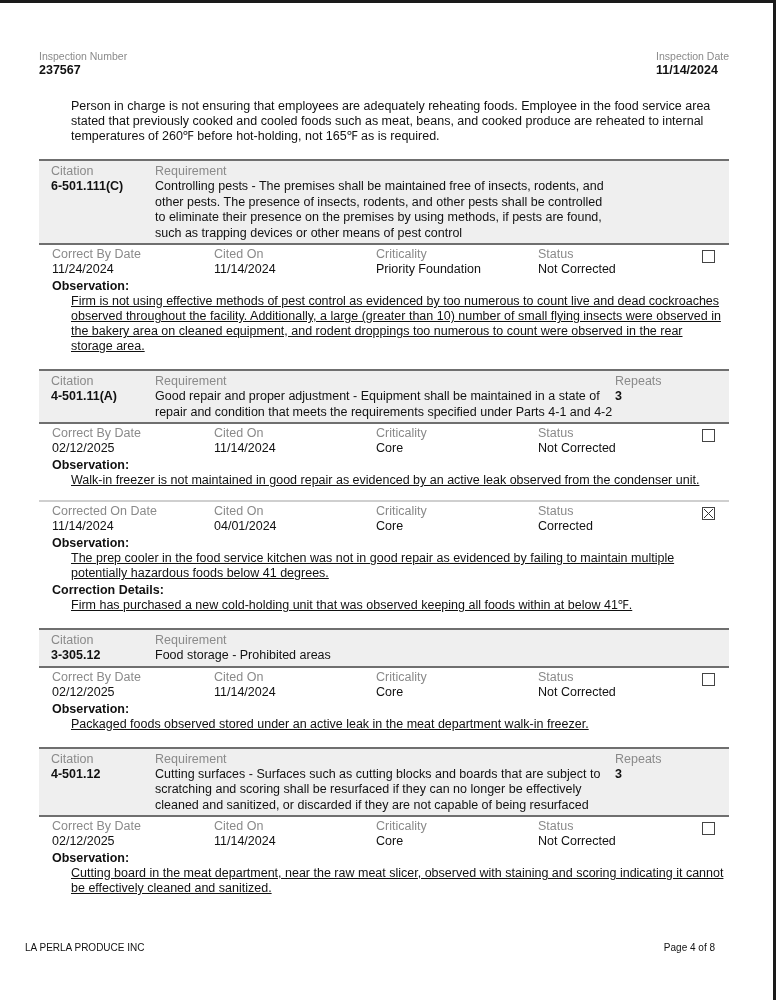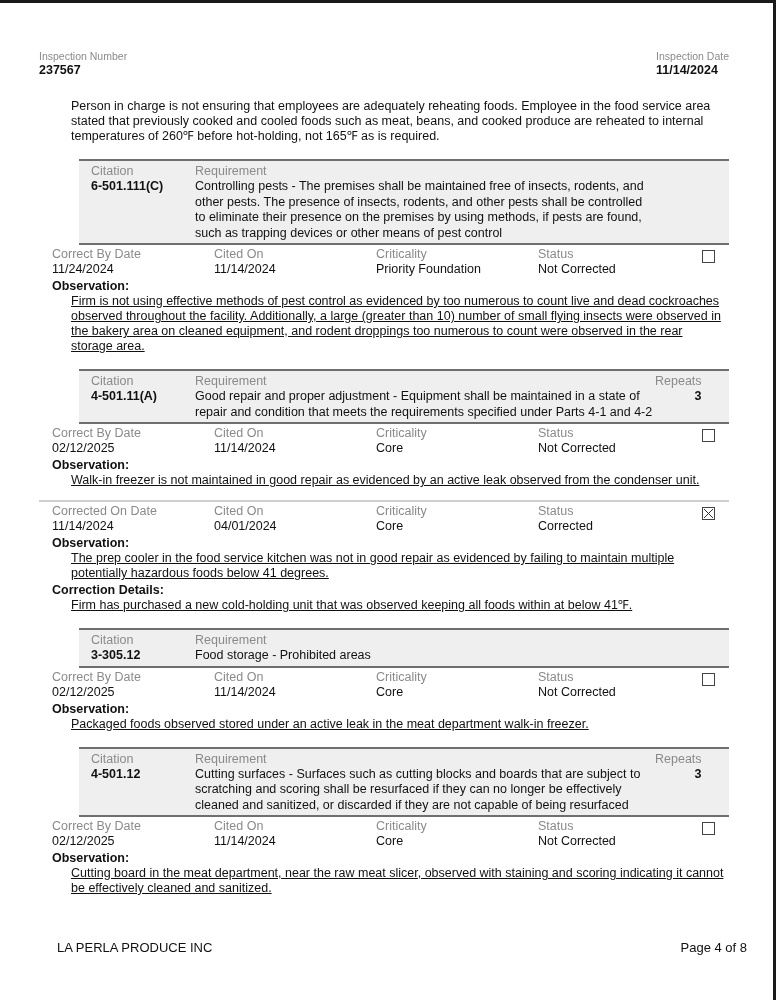--- a/index.html
+++ b/index.html
@@ -36,27 +36,26 @@
     }
 
     .violation { margin-top: 15px; }
     .violation.v2 { margin-top: 15px; }
 
     .cite {
       background: #efefef;
       border-top: 2px solid #6f6f6f;
       border-bottom: 2px solid #6f6f6f;
       display: flex;
-      padding: 3px 30px 2px 12px;
+      padding: 3px 8px 2px 12px;
       position: relative;
-      margin-left: 40px;
     }
     .cite .c-col { width: 104px; flex: none; }
     .cite .r-col { width: 460px; flex: none; }
-    .cite .rep-col { flex: 1; text-align: right; }
+    .cite .rep-col { flex: 1; }
     .lab { font-size: 12.5px; color: #8a8a8a; line-height: 15px; }
     .cite .cval { font-size: 12.5px; font-weight: bold; line-height: 15px; }
     .cite .rtext { font-size: 12.5px; font-weight: normal; line-height: 15.5px; }
     .cite .repval { font-size: 12.5px; font-weight: bold; line-height: 15px; }
 
     .meta {
       display: flex;
       padding: 2px 0 0 13px;
       position: relative;
     }
@@ -80,23 +79,23 @@
     .sec-body {
       font-size: 12.5px; line-height: 15px;
       padding-left: 32px; padding-right: 2px; text-decoration: underline;
     }
     .sub-sep {
       margin-top: 12px;
       border-top: 2px solid #cfcfcf;
     }
 
     .footer {
-      position: absolute; left: 57px; top: 941px; width: 690px;
+      position: absolute; left: 25px; top: 941px; width: 690px;
       display: flex; justify-content: space-between;
-      font-size: 13px; line-height: 13px;
+      font-size: 10px; line-height: 13px;
     }
   </style>
 </head>
 <body>
 
 <div class="frame-top"></div>
 <div class="frame-right"></div>
 
 <div class="page">
 

